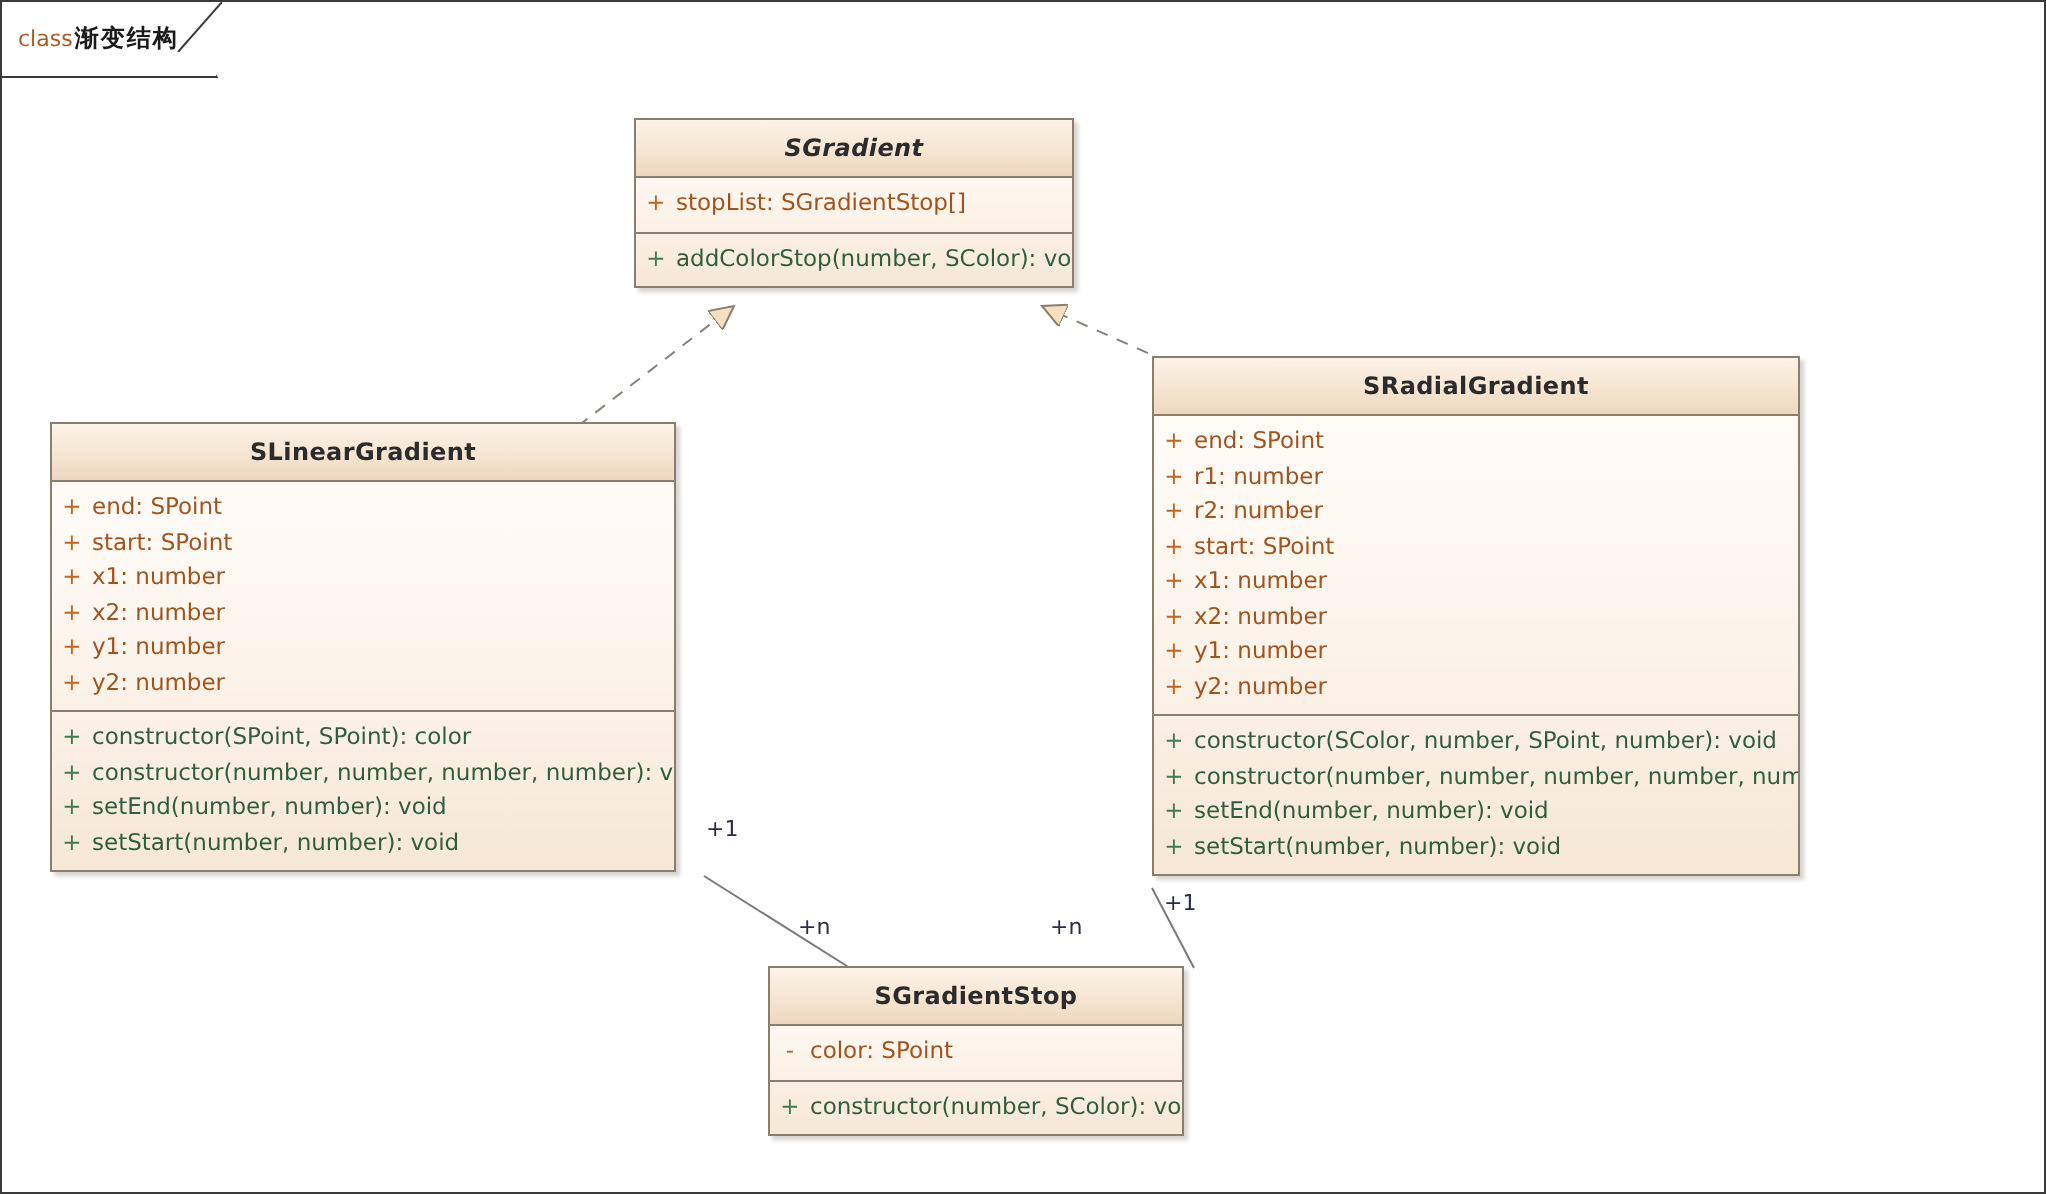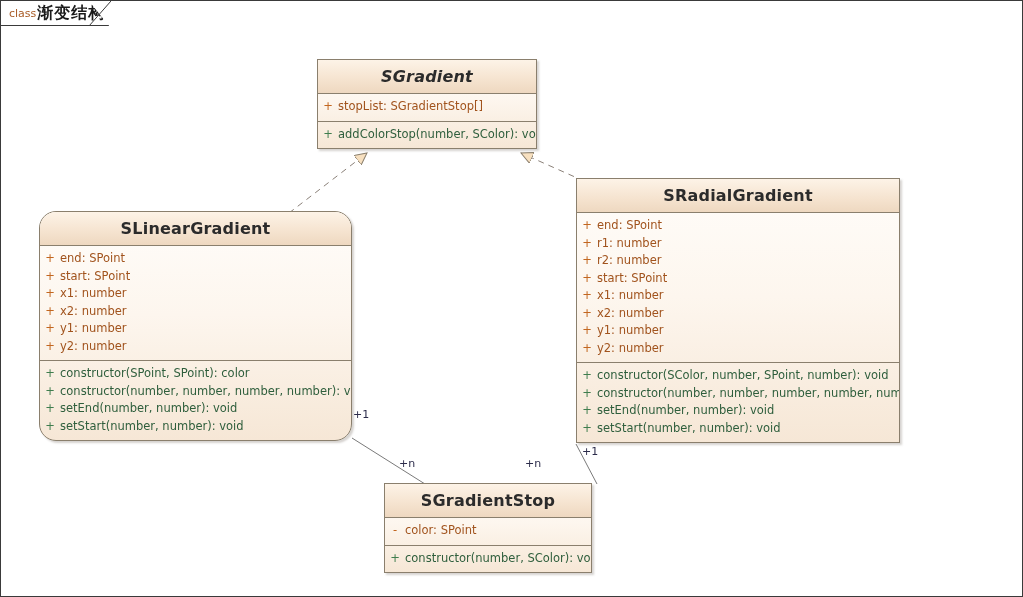--- a/index.html
+++ b/index.html
@@ -19,39 +19,39 @@
     border: 1px solid #3a3a3a;
     box-sizing: border-box;
     overflow: hidden;
   }
 
   
   .frame-tab {
     position: absolute;
     left: 0;
     top: 0;
-    height: 25px;
+    height: 38px;
     width: 108px;
     background: #ffffff;
     border-right: 1px solid #3a3a3a;
     border-bottom: 1px solid #3a3a3a;
     box-sizing: border-box;
     display: flex;
     align-items: center;
     padding-left: 8px;
     -webkit-clip-path: polygon(0 0, 88px 0, 100% 100%, 0 100%);
     clip-path: polygon(0 0, 88px 0, 100% 100%, 0 100%);
   }
   .frame-tab .kw {
     font-size: 11px;
     color: #a85b26;
     font-family: "DejaVu Sans", "Liberation Sans", sans-serif;
   }
   .frame-tab .ttl {
-    font-size: 16px;
+    font-size: 12px;
     color: #1a1a1a;
     font-weight: bold;
     letter-spacing: 1px;
     margin-left: 1px;
   }
   .tab-slash {
     position: absolute;
     left: 84px;
     top: 0;
     width: 26px;
@@ -72,21 +72,21 @@
   .uml {
     position: absolute;
     box-sizing: border-box;
     border: 1px solid #8a7f6d;
     background: linear-gradient(to bottom, #fffdfa 0%, #fdf6ee 45%, #f6e7d6 100%);
     box-shadow: 2px 2px 2px rgba(120,110,100,0.30);
     overflow: hidden;
   }
   .uml .hdr {
     text-align: center;
-    font-size: 16px;
+    font-size: 12px;
     font-weight: bold;
     color: #2b2b2b;
     background: linear-gradient(to bottom, #fdf3e7 0%, #f5e3cf 60%, #eed8c0 100%);
     border-bottom: 1px solid #8a7f6d;
     padding: 7px 4px 7px 4px;
     letter-spacing: .2px;
     white-space: nowrap;
   }
   .uml.abstract .hdr {
     font-style: italic;
@@ -176,21 +176,21 @@
       </div>
     </div>
     <div class="sect">
       <div class="row meth">
         <span class="vis">+</span>
         <span class="txt">addColorStop(number, SColor): void</span>
       </div>
     </div>
   </div>
 
-  <div class="uml" id="box-slineargradient" style="left:38px; top:210px; width:313px;border-radius:17px;">
+  <div class="uml" id="box-slineargradient" style="left:24px; top:210px; width:313px;">
     <div class="hdr">SLinearGradient</div>
     <div class="sect">
       <div class="row attr">
         <span class="vis">+</span>
         <span class="txt">end: SPoint</span>
       </div>
       <div class="row attr">
         <span class="vis">+</span>
         <span class="txt">start: SPoint</span>
       </div>

